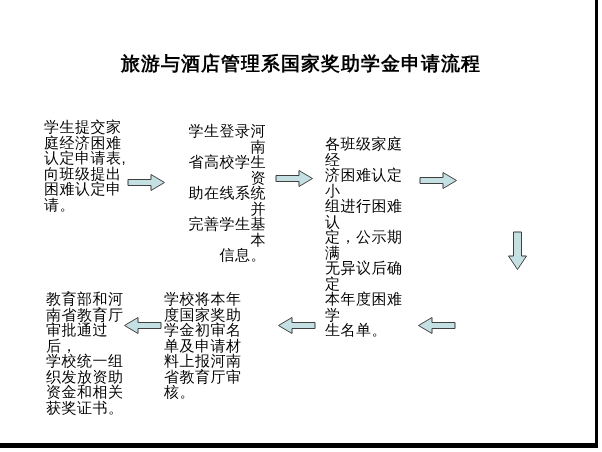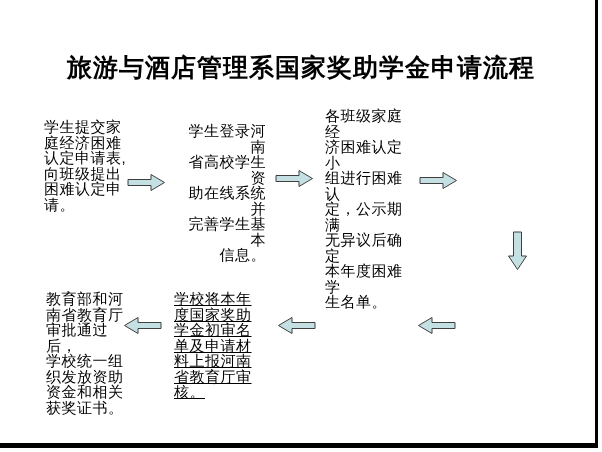--- a/index.html
+++ b/index.html
@@ -15,40 +15,40 @@
     font-family: "Liberation Sans", "DejaVu Sans", sans-serif;
     color: var(--text, #000000);
     overflow: hidden;
   }
   .page-title {
     position: absolute;
     top: 51px;
     left: 0;
     width: 100%;
     text-align: center;
-    font-size: 25px;
+    font-size: 19px;
     font-weight: bold;
     letter-spacing: 1px;
     color: var(--text, #000000);
   }
   .step {
     position: absolute;
     font-size: 15px;
     line-height: 15.5px;
     letter-spacing: 0.5px;
     white-space: pre-line;
     color: var(--text, #000000);
   }
   .step1 { left: 44px;  top: 119px; width: 86px; }
   .step2 { left: 176px; top: 123px; width: 90px; text-align: right; }
-  .step3 { left: 325px; top: 108px; width: 92px; }
+  .step3 { left: 325px; top: 136px; width: 92px; }
   .step4 { left: 477px; top: 123px; width: 90px; }
   .step5 { left: 475px; top: 293px; width: 92px; }
   .step6 { left: 336px; top: 294px; width: 78px; }
-  .step7 { left: 174px; top: 291px; width: 80px; text-decoration: underline; }
+  .step7 { left: 164px; top: 291px; width: 80px; }
   .step8 { left: 46px;  top: 291px; width: 80px; }
   .arrow {
     position: absolute;
     line-height: 0;
   }
   .arrow svg { display: block; }
   .arrow-r1 { left: 127px; top: 173px; }
   .arrow-r2 { left: 275px; top: 169px; }
   .arrow-r3 { left: 419px; top: 171px; }
   .arrow-d1 { left: 507px; top: 231px; }

